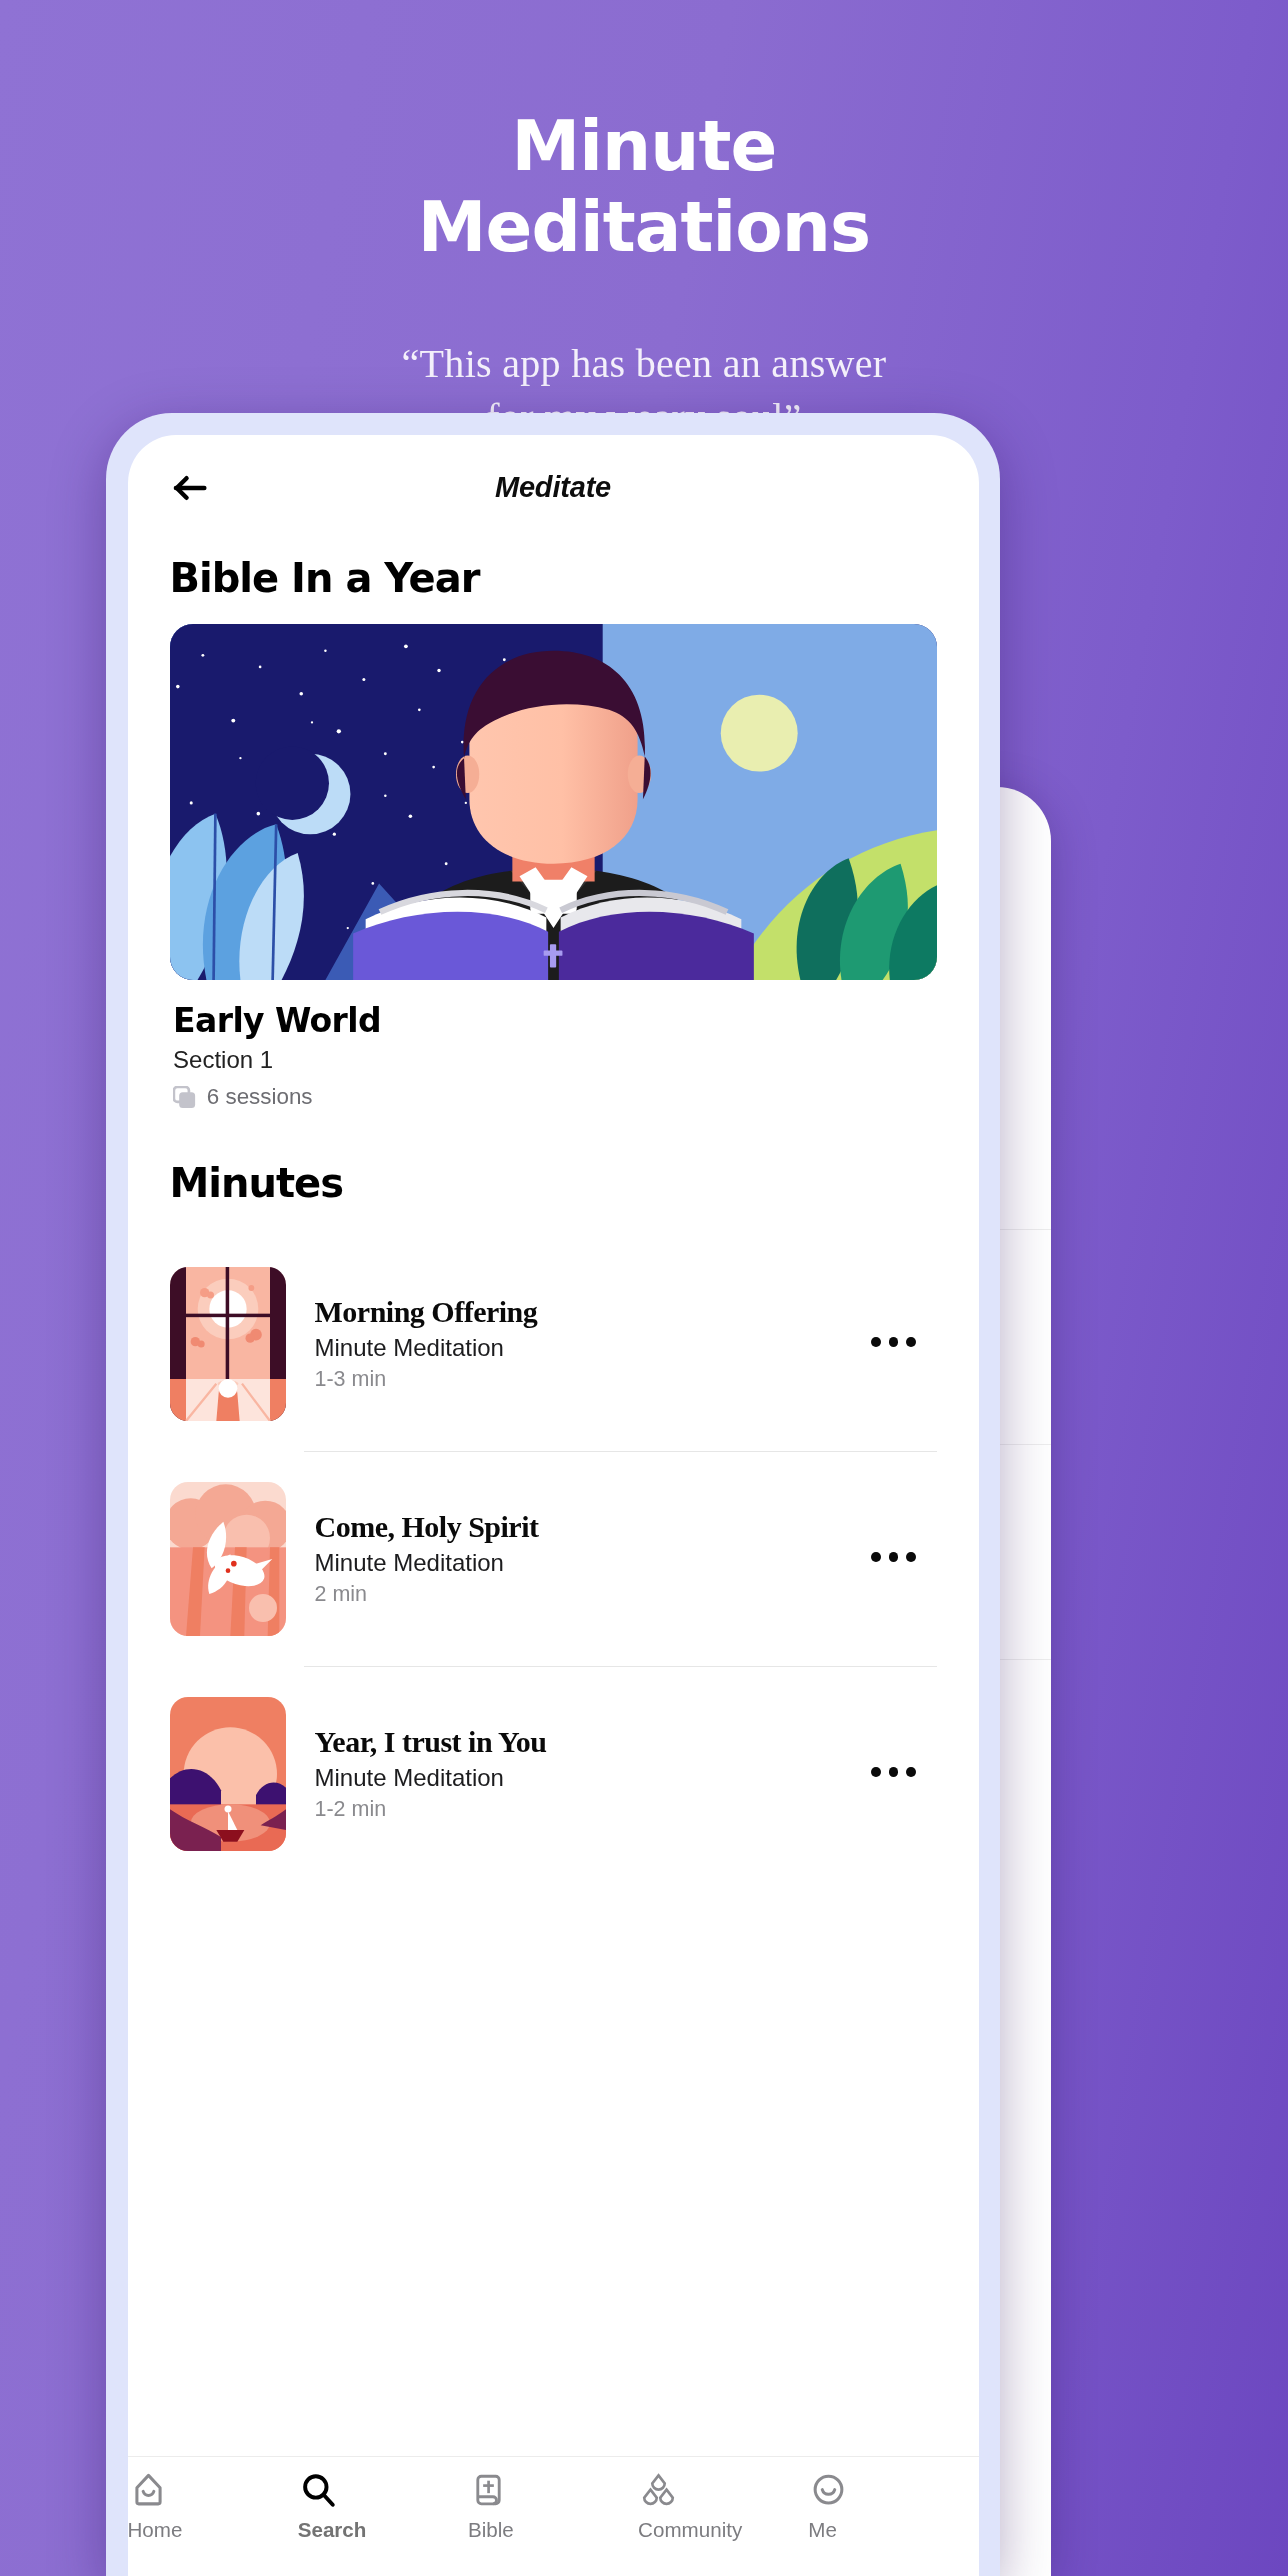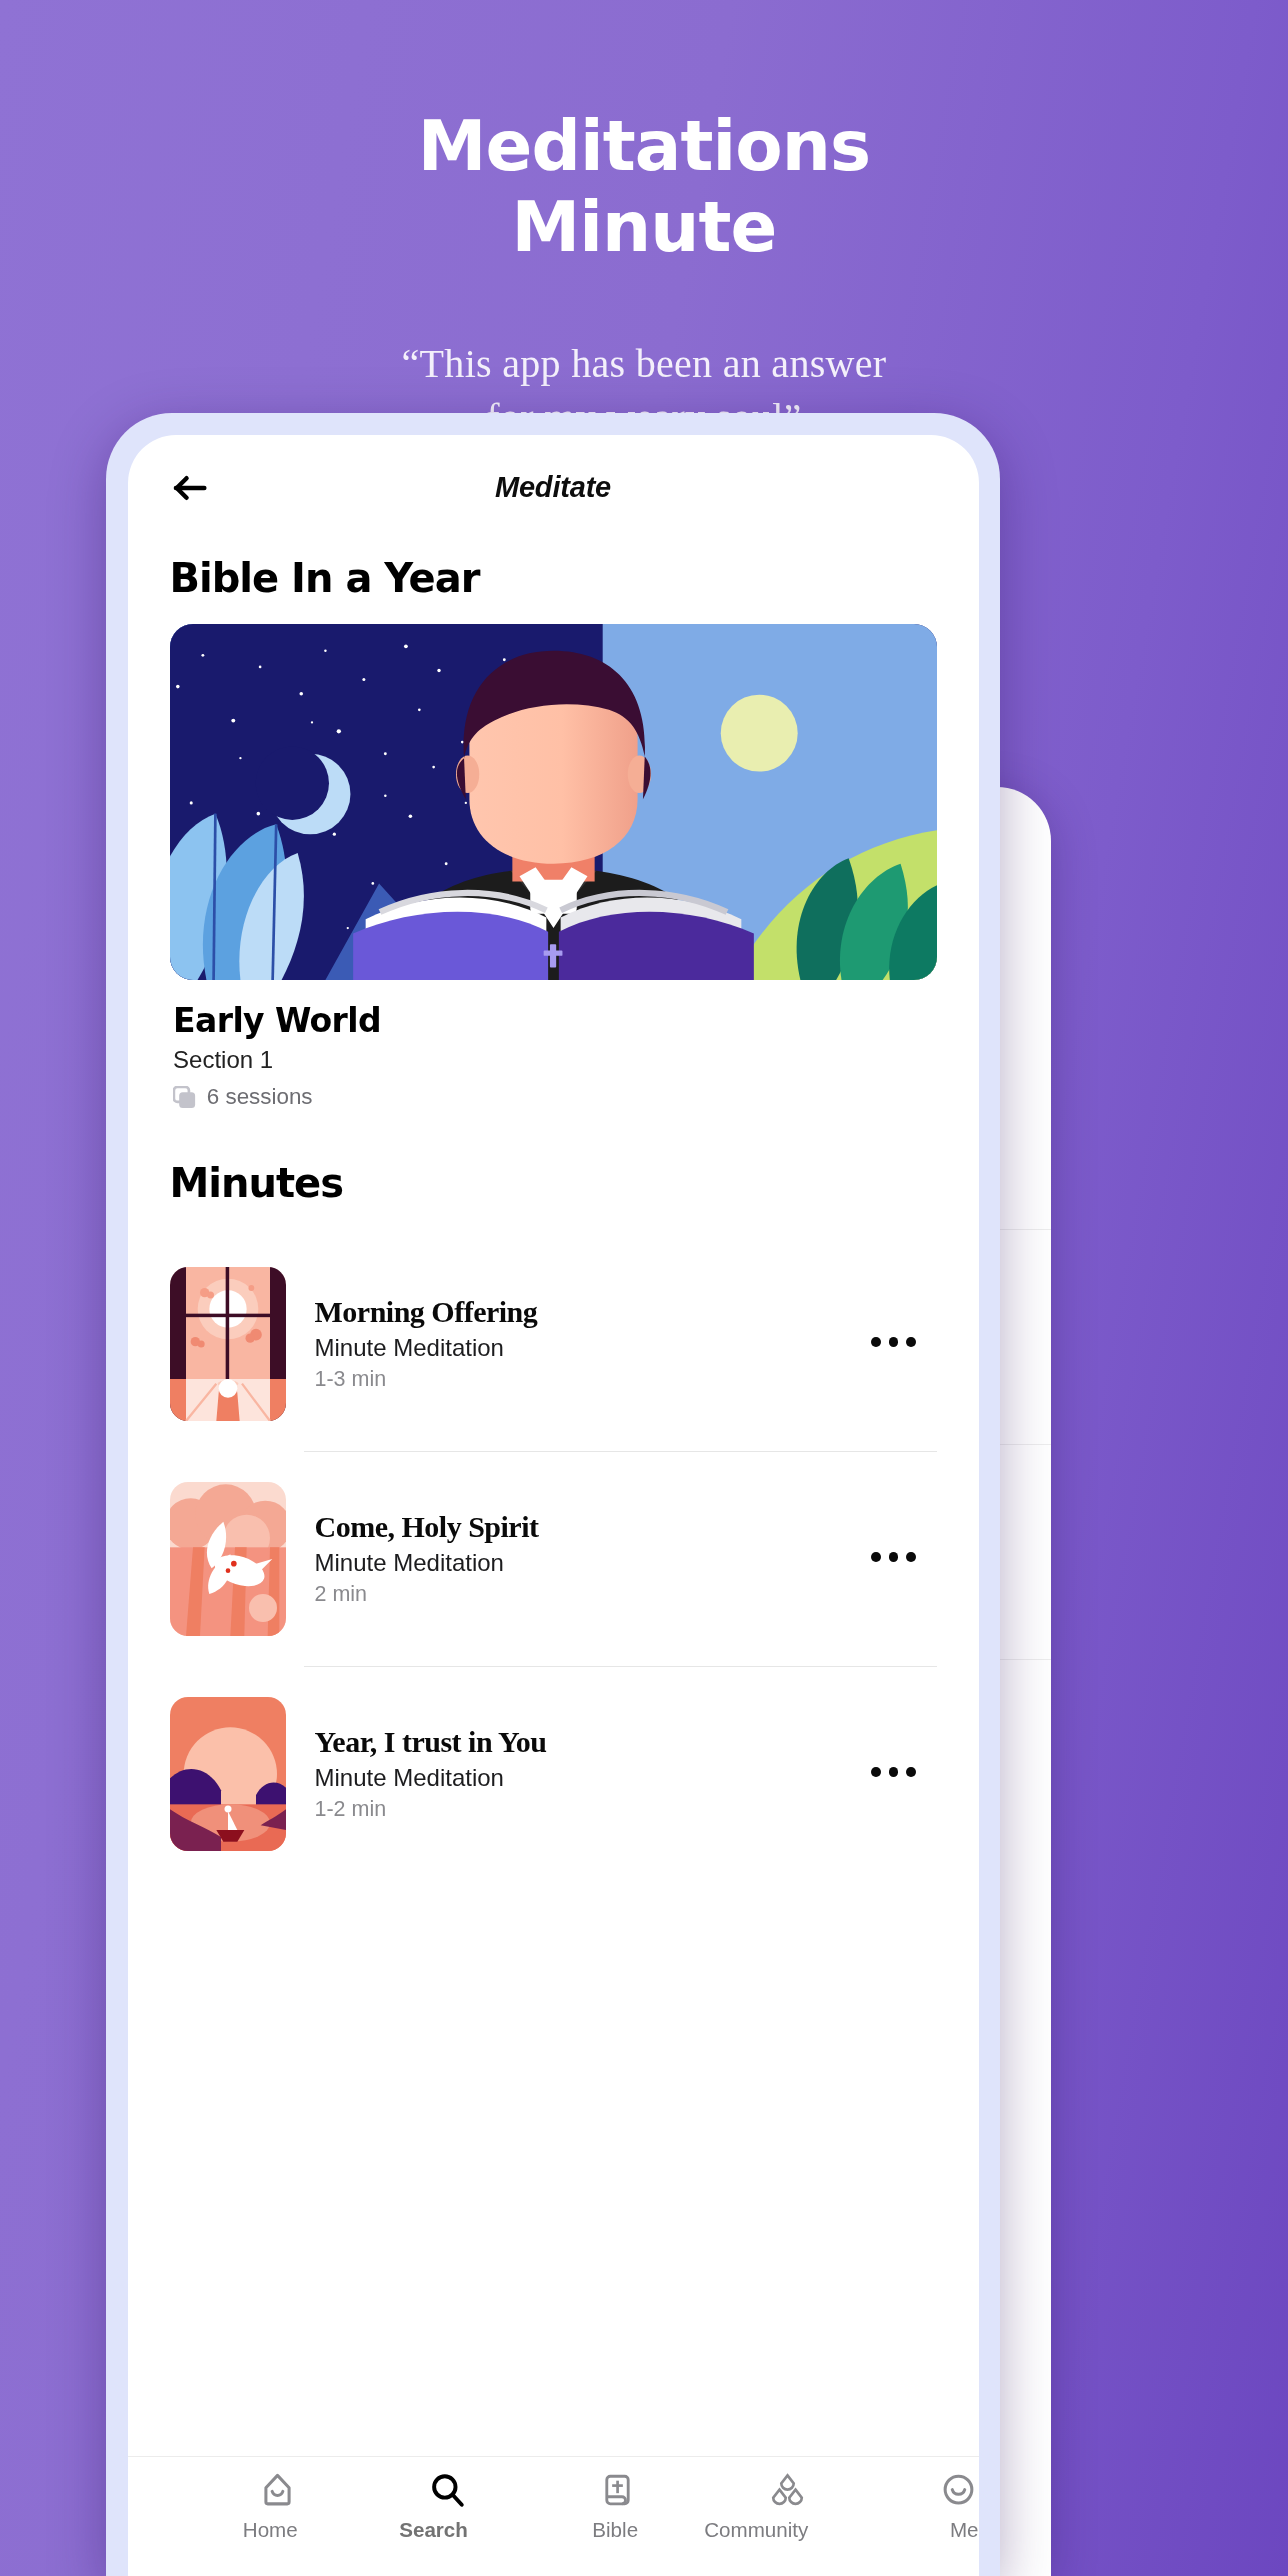--- a/index.html
+++ b/index.html
@@ -116,31 +116,31 @@
     gap:8px; cursor:pointer; align-self:center; margin-top:-3.6px;
   }
   .mmore i { width:9.8px; height:9.8px; border-radius:50%; background:#0a0a0a; display:block; }
 
   
   .tabbar {
     position:absolute; left:0; bottom:0; width:100%; height:120px;
     background:#ffffff; border-top:0.9px solid #ececec;
     display:flex; align-items:flex-start; padding-top:12.5px;
   }
-  .tab { flex:1; display:flex; flex-direction:column; align-items:flex-end; gap:7.2px; cursor:pointer; }
+  .tab { flex:1; display:flex; flex-direction:column; align-items:flex-start; gap:7.2px; cursor:pointer; }
   .tab-label { font-size:20.6px; color:#7c7c80; }
   .tab.active .tab-label { color:#737373; font-weight:700; }
 </style>
 </head>
 <body>
 
 <div class="promo">
   <div class="promo-title">
+    <div>Minute</div>
     <div>Meditations</div>
-    <div>Minute</div>
   </div>
   <div class="promo-quote">
     <div>“This app has been an answer</div>
     <div>for my weary soul”</div>
   </div>
 </div>
 
 <div class="phone-peek">
   <div class="peek-inner">
     <div class="peek-row">

